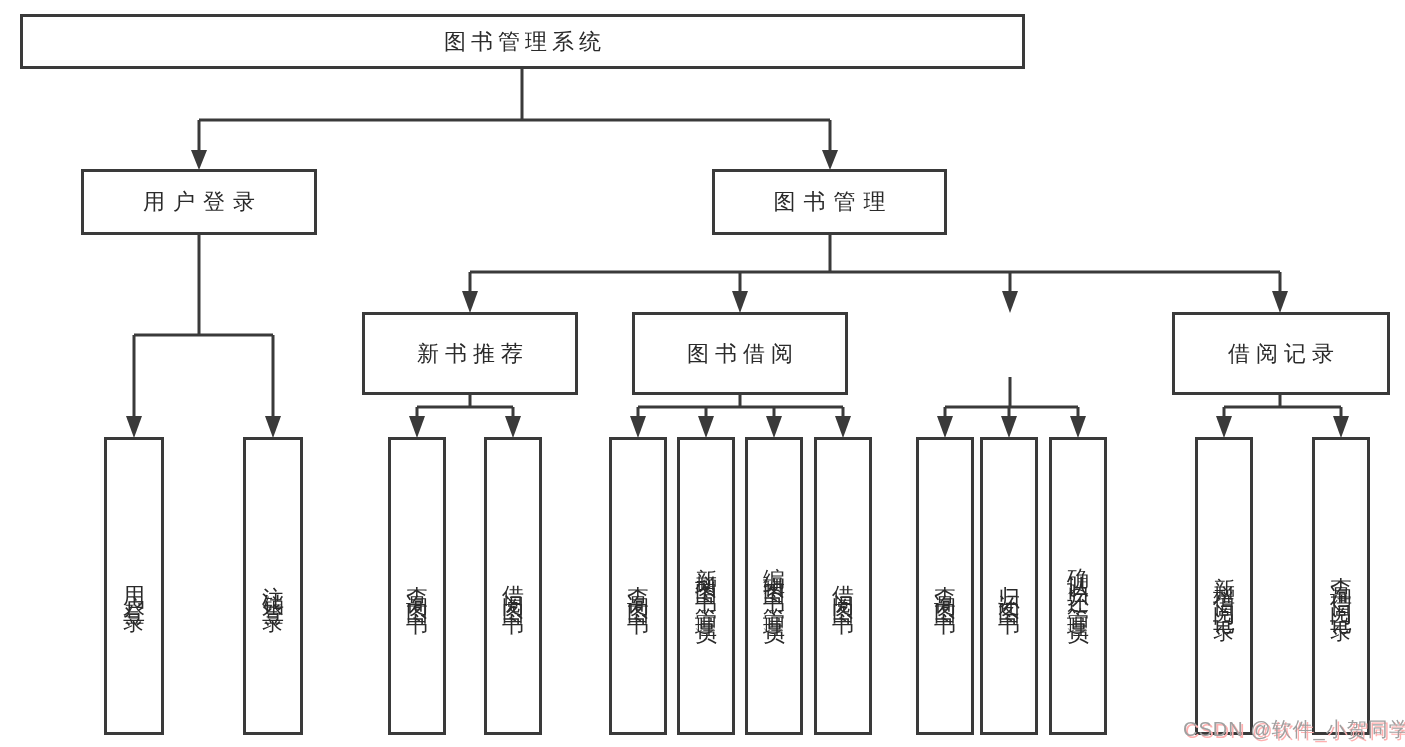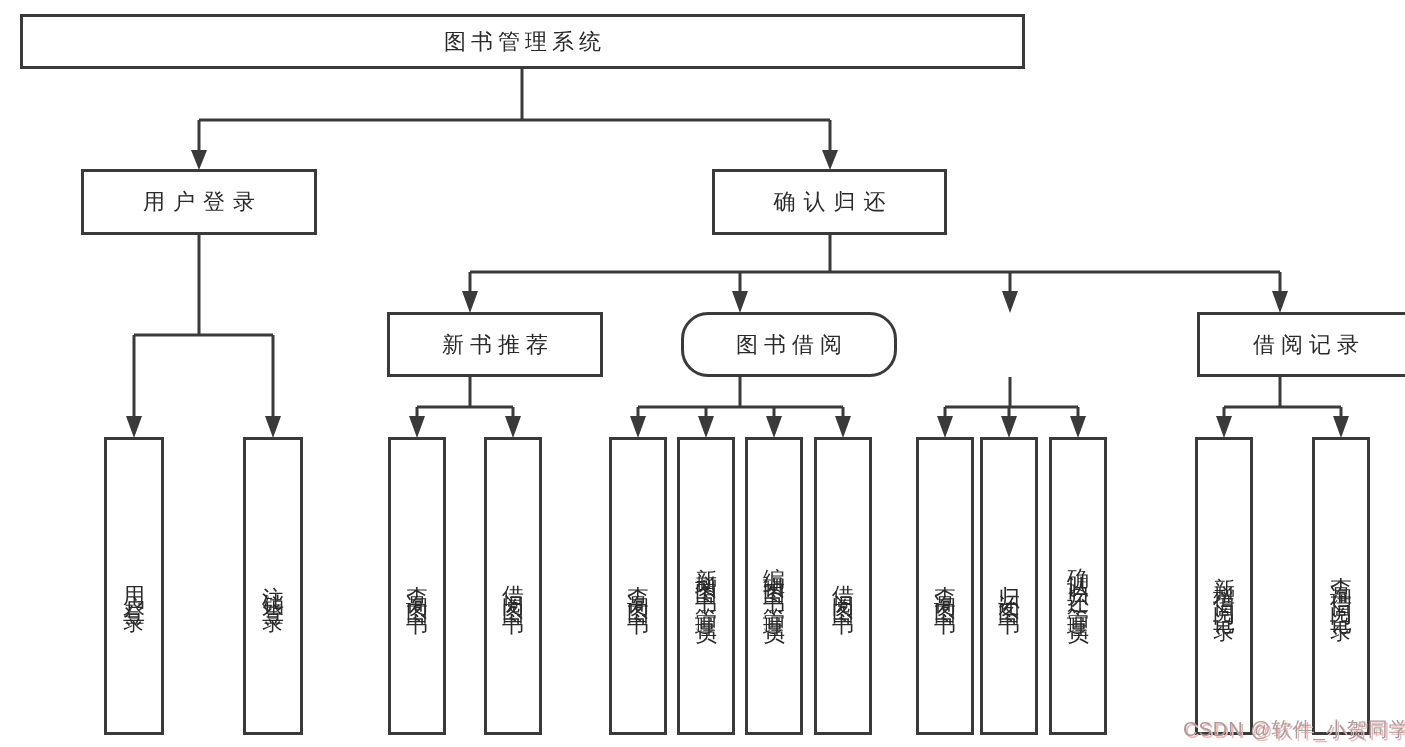--- a/index.html
+++ b/index.html
@@ -31,23 +31,23 @@
   }
   .hnode {
     font-size: 22px;
     letter-spacing: 5px;
     text-indent: 5px;
     white-space: nowrap;
   }
   .rootbox { left: 20px;  top: 14px;  width: 1005px; height: 55px; }
   .l2a     { left: 81px;  top: 169px; width: 236px;  height: 66px; letter-spacing: 8px; text-indent: 8px; }
   .l2b     { left: 712px; top: 169px; width: 235px;  height: 66px; letter-spacing: 8px; text-indent: 8px; }
-  .sec     { top: 312px; height: 65px; width: 216px; font-size: 22px; letter-spacing: 6px; text-indent: 6px; margin-left: 25px; }
+  .sec     { top: 312px; height: 83px; width: 216px; font-size: 22px; letter-spacing: 6px; text-indent: 6px; }
   .s1 { left: 362px; }
-  .s2 { left: 656px; border-radius: 27px; }
+  .s2 { left: 632px; }
   .s3 { left: 902px; }
   .s4 { left: 1172px; width: 218px; }
   .leaf {
     top: 437px;
     height: 298px;
     width: 58px;
     writing-mode: vertical-rl;
     text-orientation: mixed;
     font-size: 22px;
     letter-spacing: 9px;
@@ -123,21 +123,21 @@
     <g>
       <path d="M1280 377 V407 M1224 407 H1341 M1224 407 V417 M1341 407 V417"></path>
       <polygon fill="#3a3a3a" stroke="none" points="1216,416 1232,416 1224,438"></polygon>
       <polygon fill="#3a3a3a" stroke="none" points="1333,416 1349,416 1341,438"></polygon>
     </g>
   </svg>
 
   <div class="node hnode rootbox">图书管理系统</div>
 
   <div class="node hnode l2a">用户登录</div>
-  <div class="node hnode l2b">确认归还</div>
+  <div class="node hnode l2b">图书管理</div>
 
   <div class="node hnode sec s1">新书推荐</div>
   <div class="node hnode sec s2">图书借阅</div>
   <div class="node hnode sec s4">借阅记录</div>
 
   <div class="node leaf a1">用户登录</div>
   <div class="node leaf a2">注销登录</div>
 
   <div class="node leaf b1">查询图书</div>
   <div class="node leaf b2">借阅图书</div>

